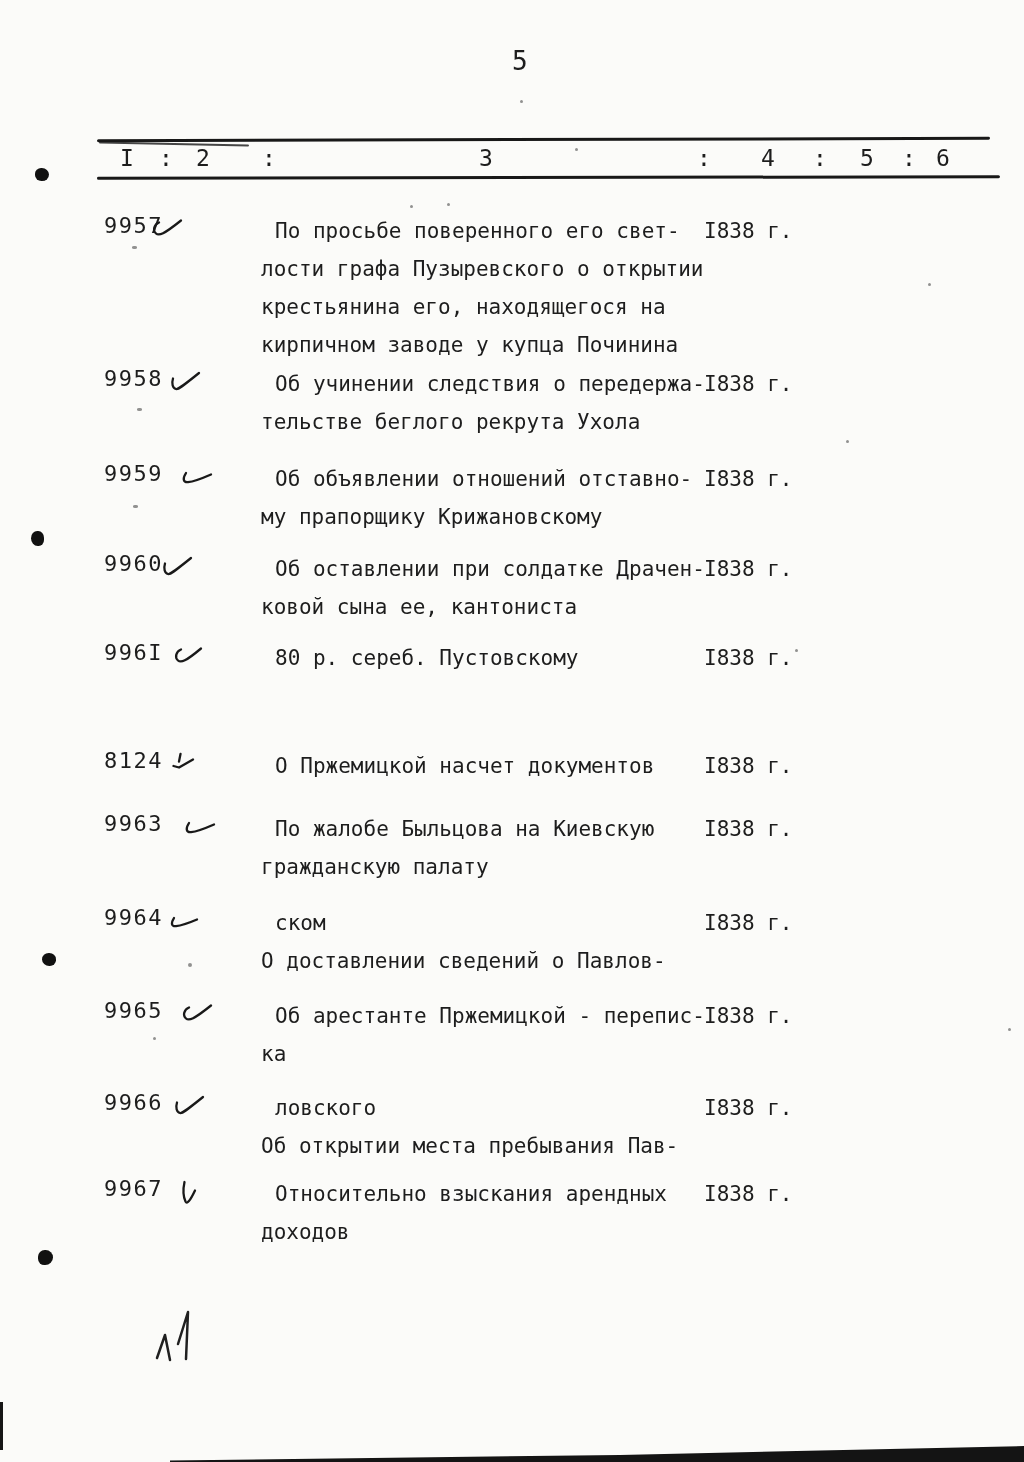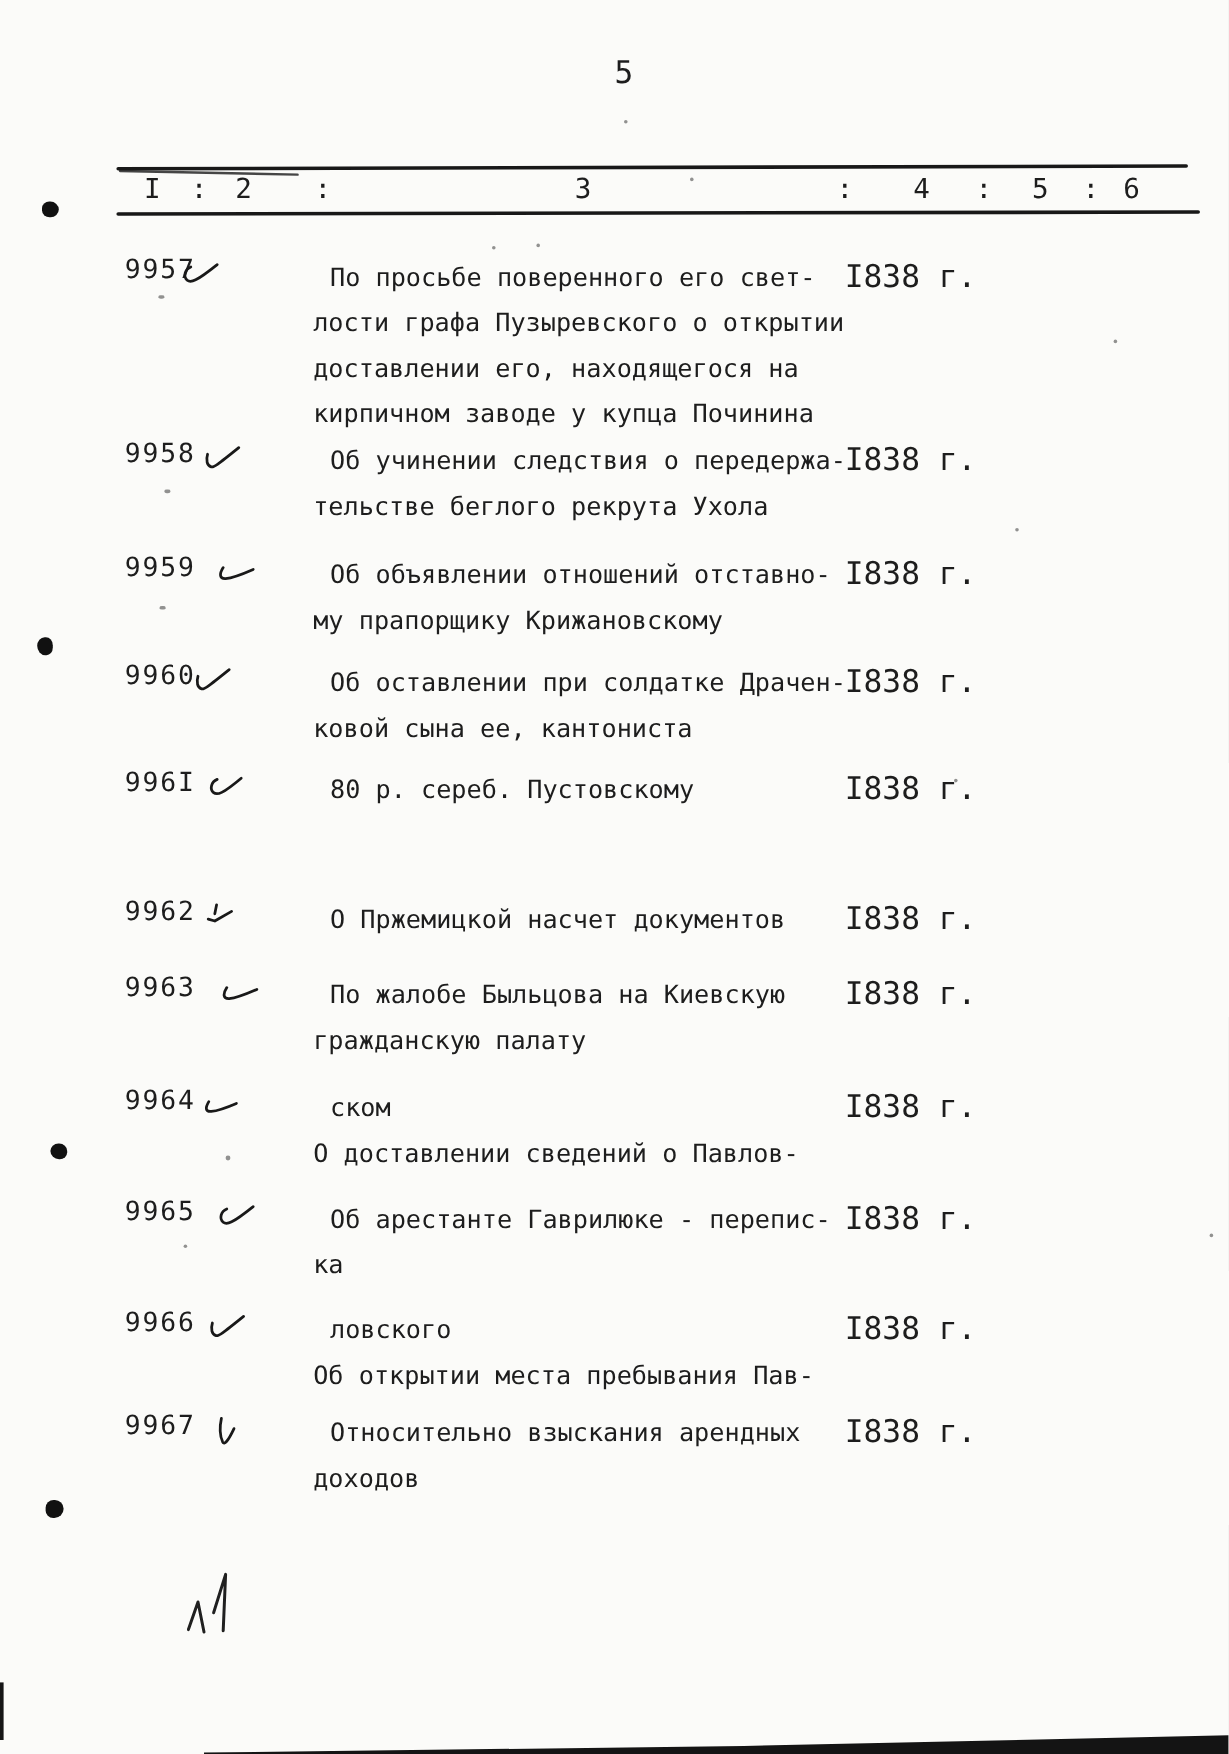--- a/index.html
+++ b/index.html
@@ -26,21 +26,21 @@
   .header-cell:nth-of-type(9){left:860px;}
   .header-cell:nth-of-type(10){left:902px;}
   .header-cell:nth-of-type(11){left:936px;}
   .entry{position:absolute; left:0; width:1024px;}
   .entry .num{position:absolute; left:104px; top:1px; font-size:22px; letter-spacing:1.5px; white-space:nowrap;}
   .entry .check{position:absolute; top:4px;}
   .entry .check path{fill:none; stroke:#191919; stroke-width:2.3; stroke-linecap:round; stroke-linejoin:round;}
   .entry .desc{position:absolute; left:261px; top:0; width:460px;}
   .entry .desc .line{font-size:21px; line-height:38px; white-space:nowrap;}
   .entry .desc .line:first-child{text-indent:14px;}
-  .entry .year{position:absolute; left:704px; top:0; font-size:26px; line-height:38px; white-space:nowrap;}
+  .entry .year{position:absolute; left:704px; top:0; font-size:21px; line-height:38px; white-space:nowrap;}
   .blob{position:absolute; background:#111; border-radius:46% 54% 52% 48%;}
   .speck{position:absolute; width:3px; height:3px; background:#3a3a3a; border-radius:50%; opacity:.55;}
   .hand-mark{position:absolute; left:143px; top:1298px;}
   .hand-mark path{fill:none; stroke:#202020; stroke-width:2.5; stroke-linecap:round; stroke-linejoin:round;}
   .edge-sliver{position:absolute; left:0; top:1402px; width:3px; height:48px; background:#161616;}
   .bottom-wedge{position:absolute; left:0; bottom:0;}
 </style>
 </head>
 <body>
 
@@ -68,21 +68,21 @@
   <div class="rule rule-bottom"></div>
 
   <div class="entry" style="top:212px">
     <span class="num">9957</span>
     <svg class="check" style="left:150px" width="34" height="26" viewBox="0 0 34 26">
         <path d="M9 6.5 C4 8.5 2.5 14.5 6 17.5 C9 20 13.5 18.5 31 4.5"></path>
       </svg>
     <div class="desc">
       <div class="line">По просьбе поверенного его свет-</div>
       <div class="line">лости графа Пузыревского о открытии</div>
-      <div class="line">доставлении его, находящегося на</div>
+      <div class="line">крестьянина его, находящегося на</div>
       <div class="line">кирпичном заводе у купца Починина</div>
     </div>
     <span class="year">I838 г.</span>
   </div>
 
   <div class="entry" style="top:365px">
     <span class="num">9958</span>
     <svg class="check" style="left:168px" width="34" height="26" viewBox="0 0 34 26">
         <path d="M5 9.5 C3.5 14.5 4.5 19 8 20 C10 20.7 13 18.5 31 4"></path>
       </svg>
@@ -122,21 +122,21 @@
     <svg class="check" style="left:172px" width="34" height="26" viewBox="0 0 34 26">
         <path d="M9 6.5 C4 8.5 2.5 14.5 6 17.5 C9 20 13.5 18.5 29 5.5"></path>
       </svg>
     <div class="desc">
       <div class="line">80 р. сереб. Пустовскому</div>
     </div>
     <span class="year">I838 г.</span>
   </div>
 
   <div class="entry" style="top:747px">
-    <span class="num">9962</span>
+    <span class="num">8124</span>
     <svg class="check" style="left:168px" width="34" height="26" viewBox="0 0 34 26">
         <path d="M12.5 3 L11 10.5 M5.5 15 L11 16.5 L25 8.5"></path>
       </svg>
     <div class="desc">
       <div class="line">О Пржемицкой насчет документов</div>
     </div>
     <span class="year">I838 г.</span>
   </div>
 
   <div class="entry" style="top:810px">
@@ -162,21 +162,21 @@
     </div>
     <span class="year">I838 г.</span>
   </div>
 
   <div class="entry" style="top:997px">
     <span class="num">9965</span>
     <svg class="check" style="left:180px" width="34" height="26" viewBox="0 0 34 26">
         <path d="M9 6.5 C4 8.5 2.5 14.5 6 17.5 C9 20 13.5 18.5 31 4.5"></path>
       </svg>
     <div class="desc">
-      <div class="line">Об арестанте Гаврилюке - перепис-</div>
+      <div class="line">Об арестанте Пржемицкой - перепис-</div>
       <div class="line">ка</div>
     </div>
     <span class="year">I838 г.</span>
   </div>
 
   <div class="entry" style="top:1089px">
     <span class="num">9966</span>
     <svg class="check" style="left:172px" width="34" height="26" viewBox="0 0 34 26">
         <path d="M5 9.5 C3.5 14.5 4.5 19 8 20 C10 20.7 13 18.5 31 4"></path>
       </svg>

